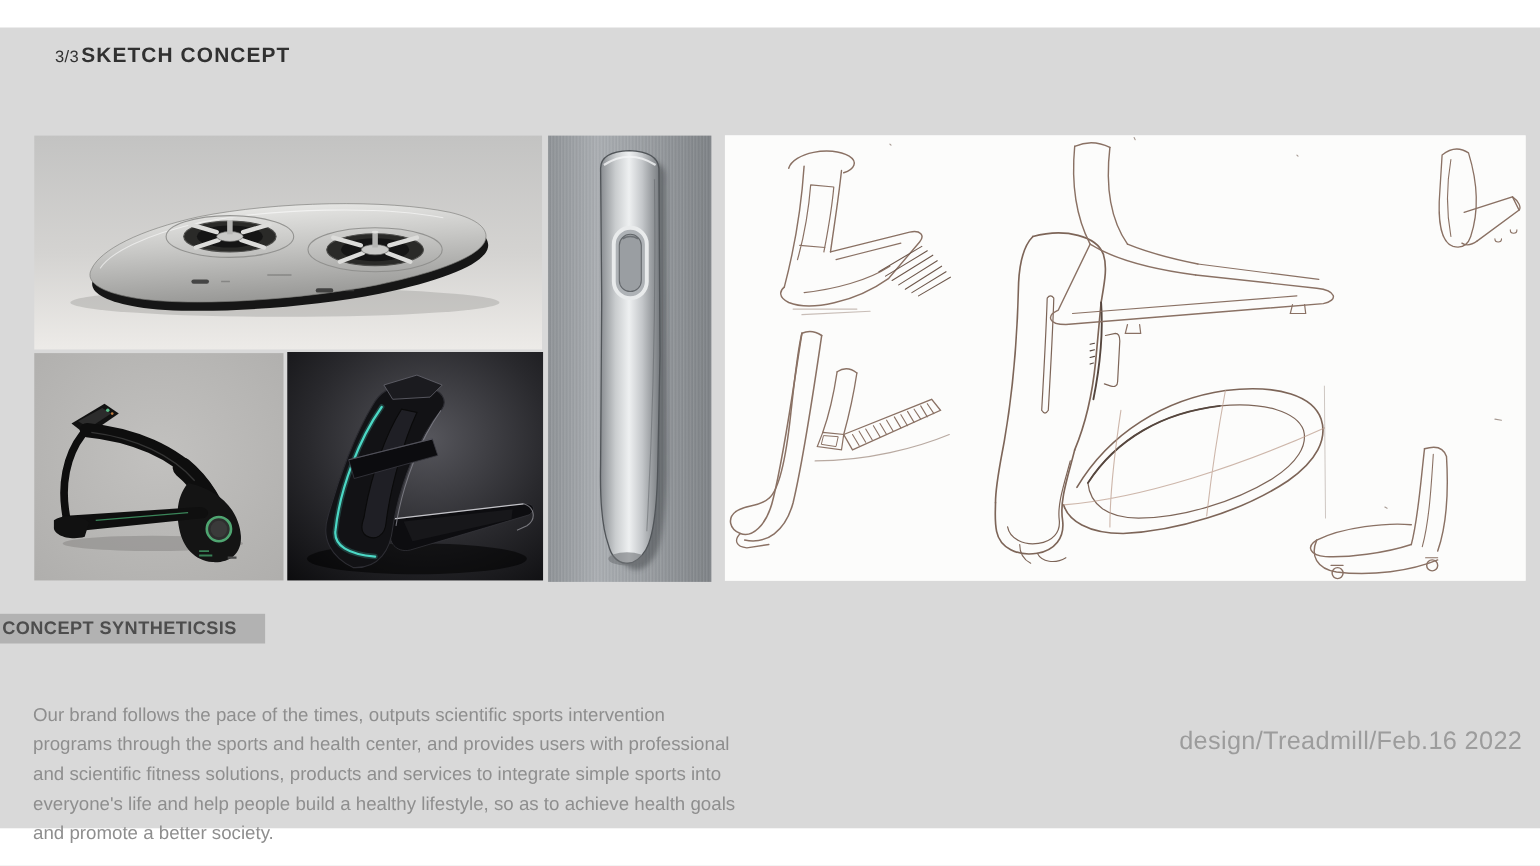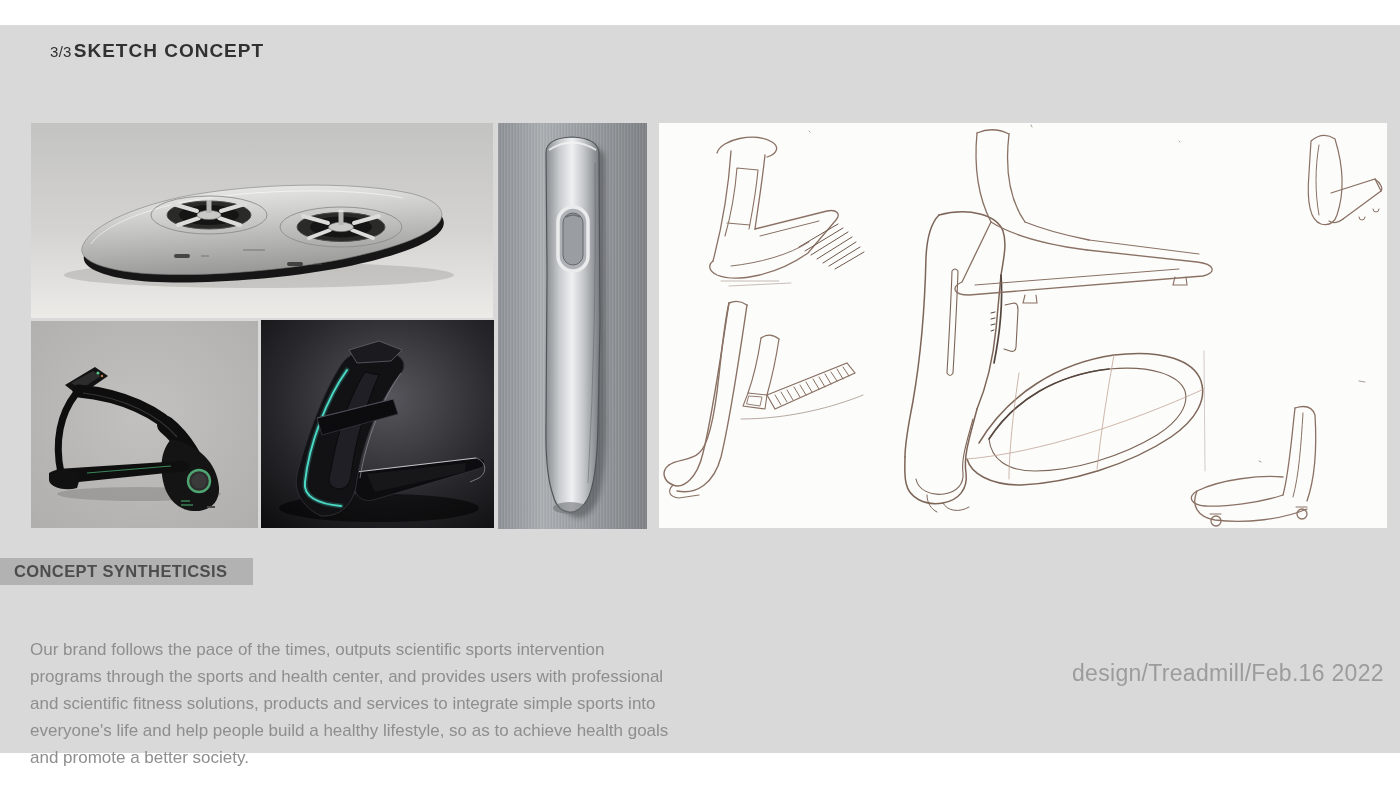--- a/index.html
+++ b/index.html
@@ -21,21 +21,21 @@
   figure{margin:0;position:absolute;overflow:hidden;}
   figure svg{display:block;}
   .fig-stove   {left:31px;  top:123px; width:462px; height:195px;}
   .fig-photo   {left:31px;  top:321px; width:227px; height:207px;}
   .fig-render  {left:261px; top:320px; width:233px; height:208px;}
   .fig-handle  {left:498px; top:123px; width:149px; height:406px;}
   .fig-sketch  {left:659px; top:123px; width:728px; height:405px; background:#fbfbfa;}
   .concept-label{
     position:absolute;left:0;top:558px;height:27px;
     background:#b2b2b2;display:flex;align-items:center;
-    padding:0 26px 0 14px;
+    padding:0 26px 0 2px;
     font-size:16.5px;color:#4d4d4d;letter-spacing:.4px;font-weight:600;
   }
   .concept-body{
     position:absolute;left:30px;top:606px;width:650px;
     font-size:17px;line-height:27px;color:#8e8e8e;margin-top:30px;
   }
   .footer-credit{
     position:absolute;left:1072px;top:660px;
     font-size:23px;color:#9c9c9c;letter-spacing:.3px;
   }

